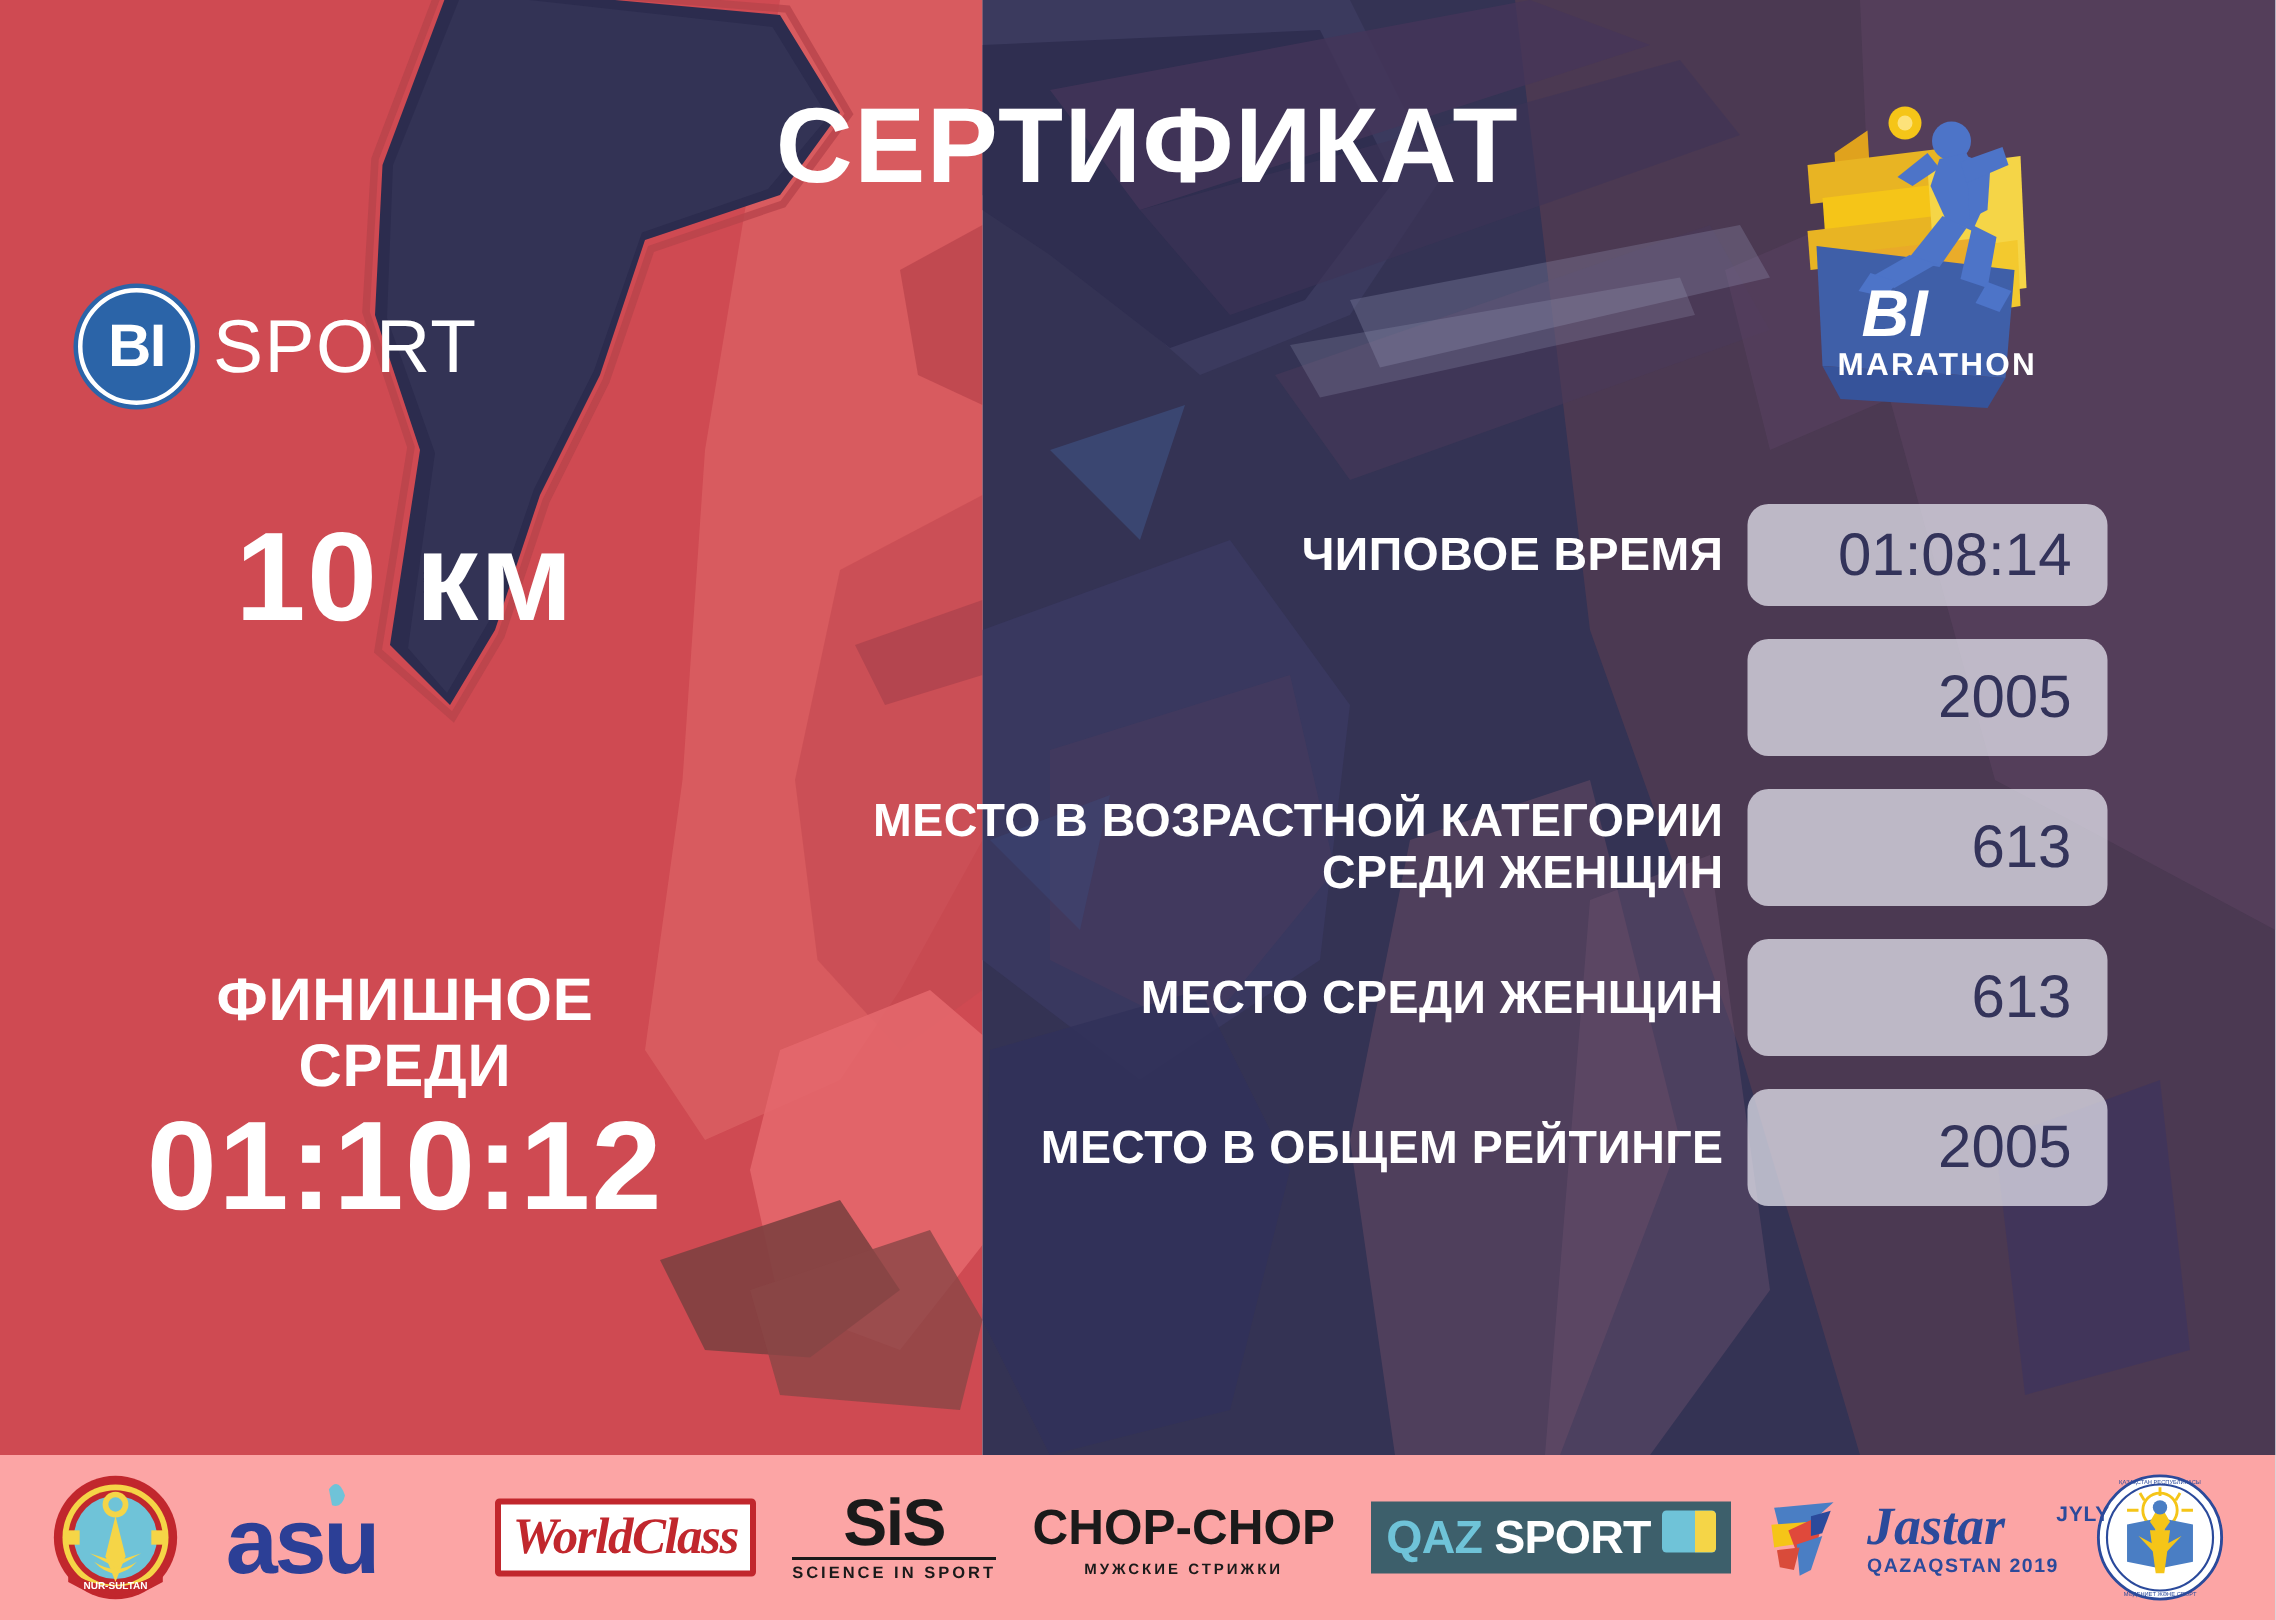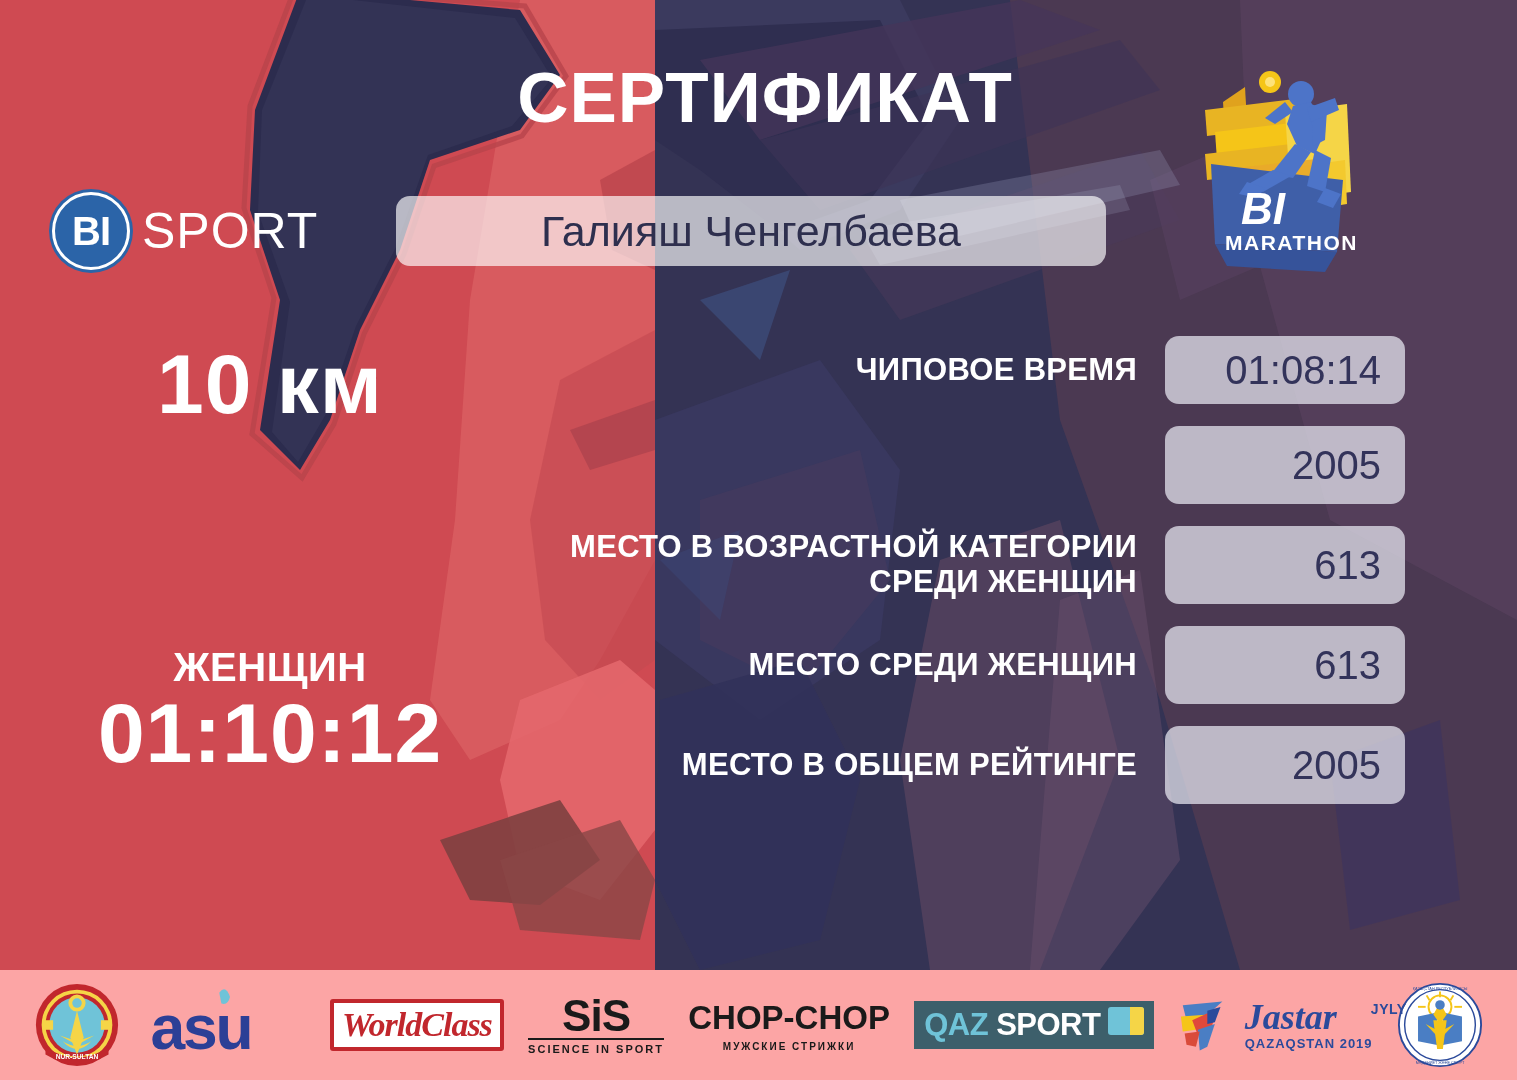--- a/index.html
+++ b/index.html
@@ -95,21 +95,21 @@
     position: absolute; left: 500px; top: 336px; width: 905px;
   }
   .stat-row {
     display: flex; align-items: center; justify-content: flex-end;
     margin-bottom: 22px;
   }
   .stat-label {
     color: #ffffff; font-size: 31px; font-weight: bold;
     text-align: right; line-height: 1.12;
     letter-spacing: 0.3px;
-    flex: 1 1 auto; padding-right: 28px;
+    flex: 1 1 auto; padding-right: 16px;
   }
   .stat-pill {
     flex: 0 0 240px;
     height: 68px;
     background: rgba(233,233,243,0.72);
     border-radius: 14px;
     display: flex; align-items: center; justify-content: flex-end;
     padding-right: 24px;
     color: #33335a;
     font-size: 40px;
@@ -262,21 +262,20 @@
     </div>
   </div>
 
   <div class="bigroup">
     <div class="bigroup-mark">BI</div>
     <div class="bigroup-text">SPORT</div>
   </div>
 
   <div class="title">СЕРТИФИКАТ</div>
 
-  <div class="name-badge">Галияш Ченгелбаева</div>
 
   <div class="marathon-logo">
     <svg viewBox="0 0 205 235" xmlns="http://www.w3.org/2000/svg">
 
       <circle cx="95" cy="20" r="11" fill="#f5c518"></circle>
       <circle cx="95" cy="20" r="5" fill="#fde27a"></circle>
 
       <path d="M48 40 L70 25 L72 60 L50 72 Z" fill="#e0a21d"></path>
       <path d="M30 48 L128 36 L130 62 L32 74 Z" fill="#e8b423"></path>
       <path d="M40 70 L158 56 L160 84 L42 98 Z" fill="#f5c518"></path>
@@ -304,21 +303,22 @@
       <text x="66" y="162" font-family="Liberation Sans, sans-serif" font-size="44" font-weight="bold" font-style="italic" fill="#ffffff">BI</text>
       <text x="50" y="188" font-family="Liberation Sans, sans-serif" font-size="21" font-weight="bold" letter-spacing="1.5" fill="#ffffff">MARATHON</text>
     </svg>
   </div>
 
   <div class="left-col">
     <div class="lblock-value">10 км</div>
   </div>
 
   <div class="left-finish">
-    <div class="lblock-label">ЖЕНЩИН</div>
+    <div class="lblock-label">ФИНИШНОЕ</div>
+    <div class="lblock-label">СРЕДИ</div>
     <div class="lblock-value">01:10:12</div>
   </div>
 
   <div class="stats">
 
     <div class="stat-row">
       <div class="stat-label">ЧИПОВОЕ ВРЕМЯ</div>
       <div class="stat-pill">01:08:14</div>
     </div>
 

